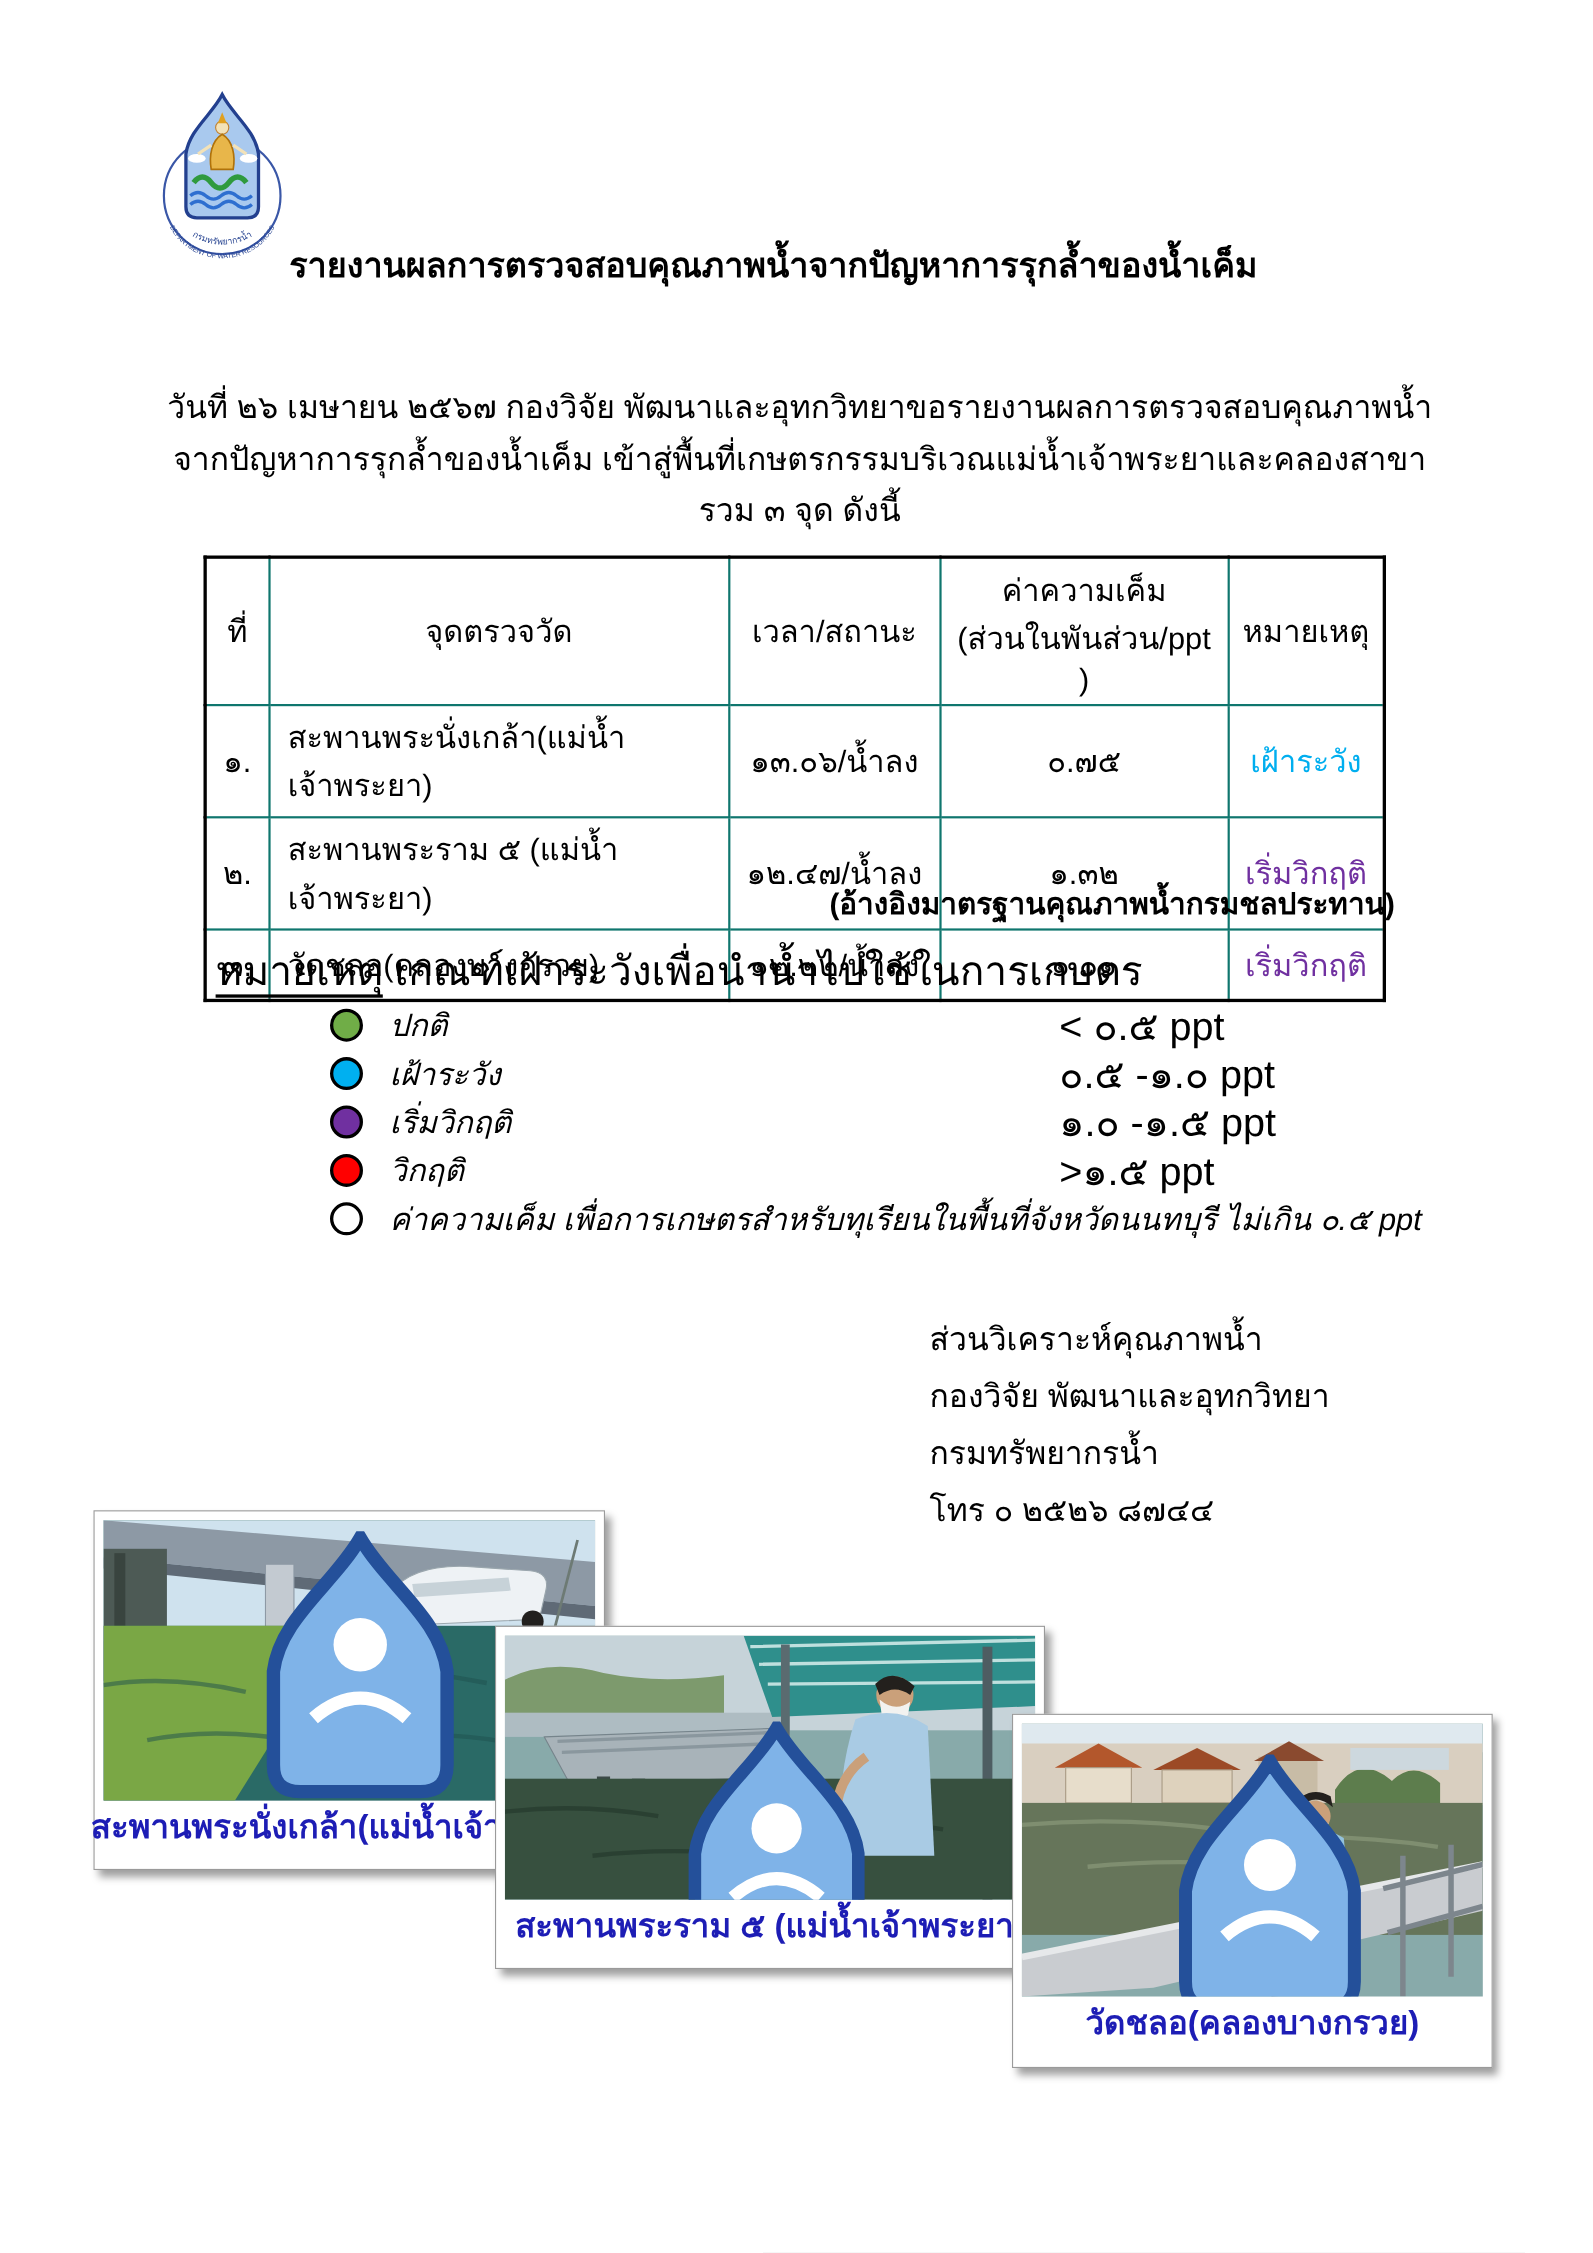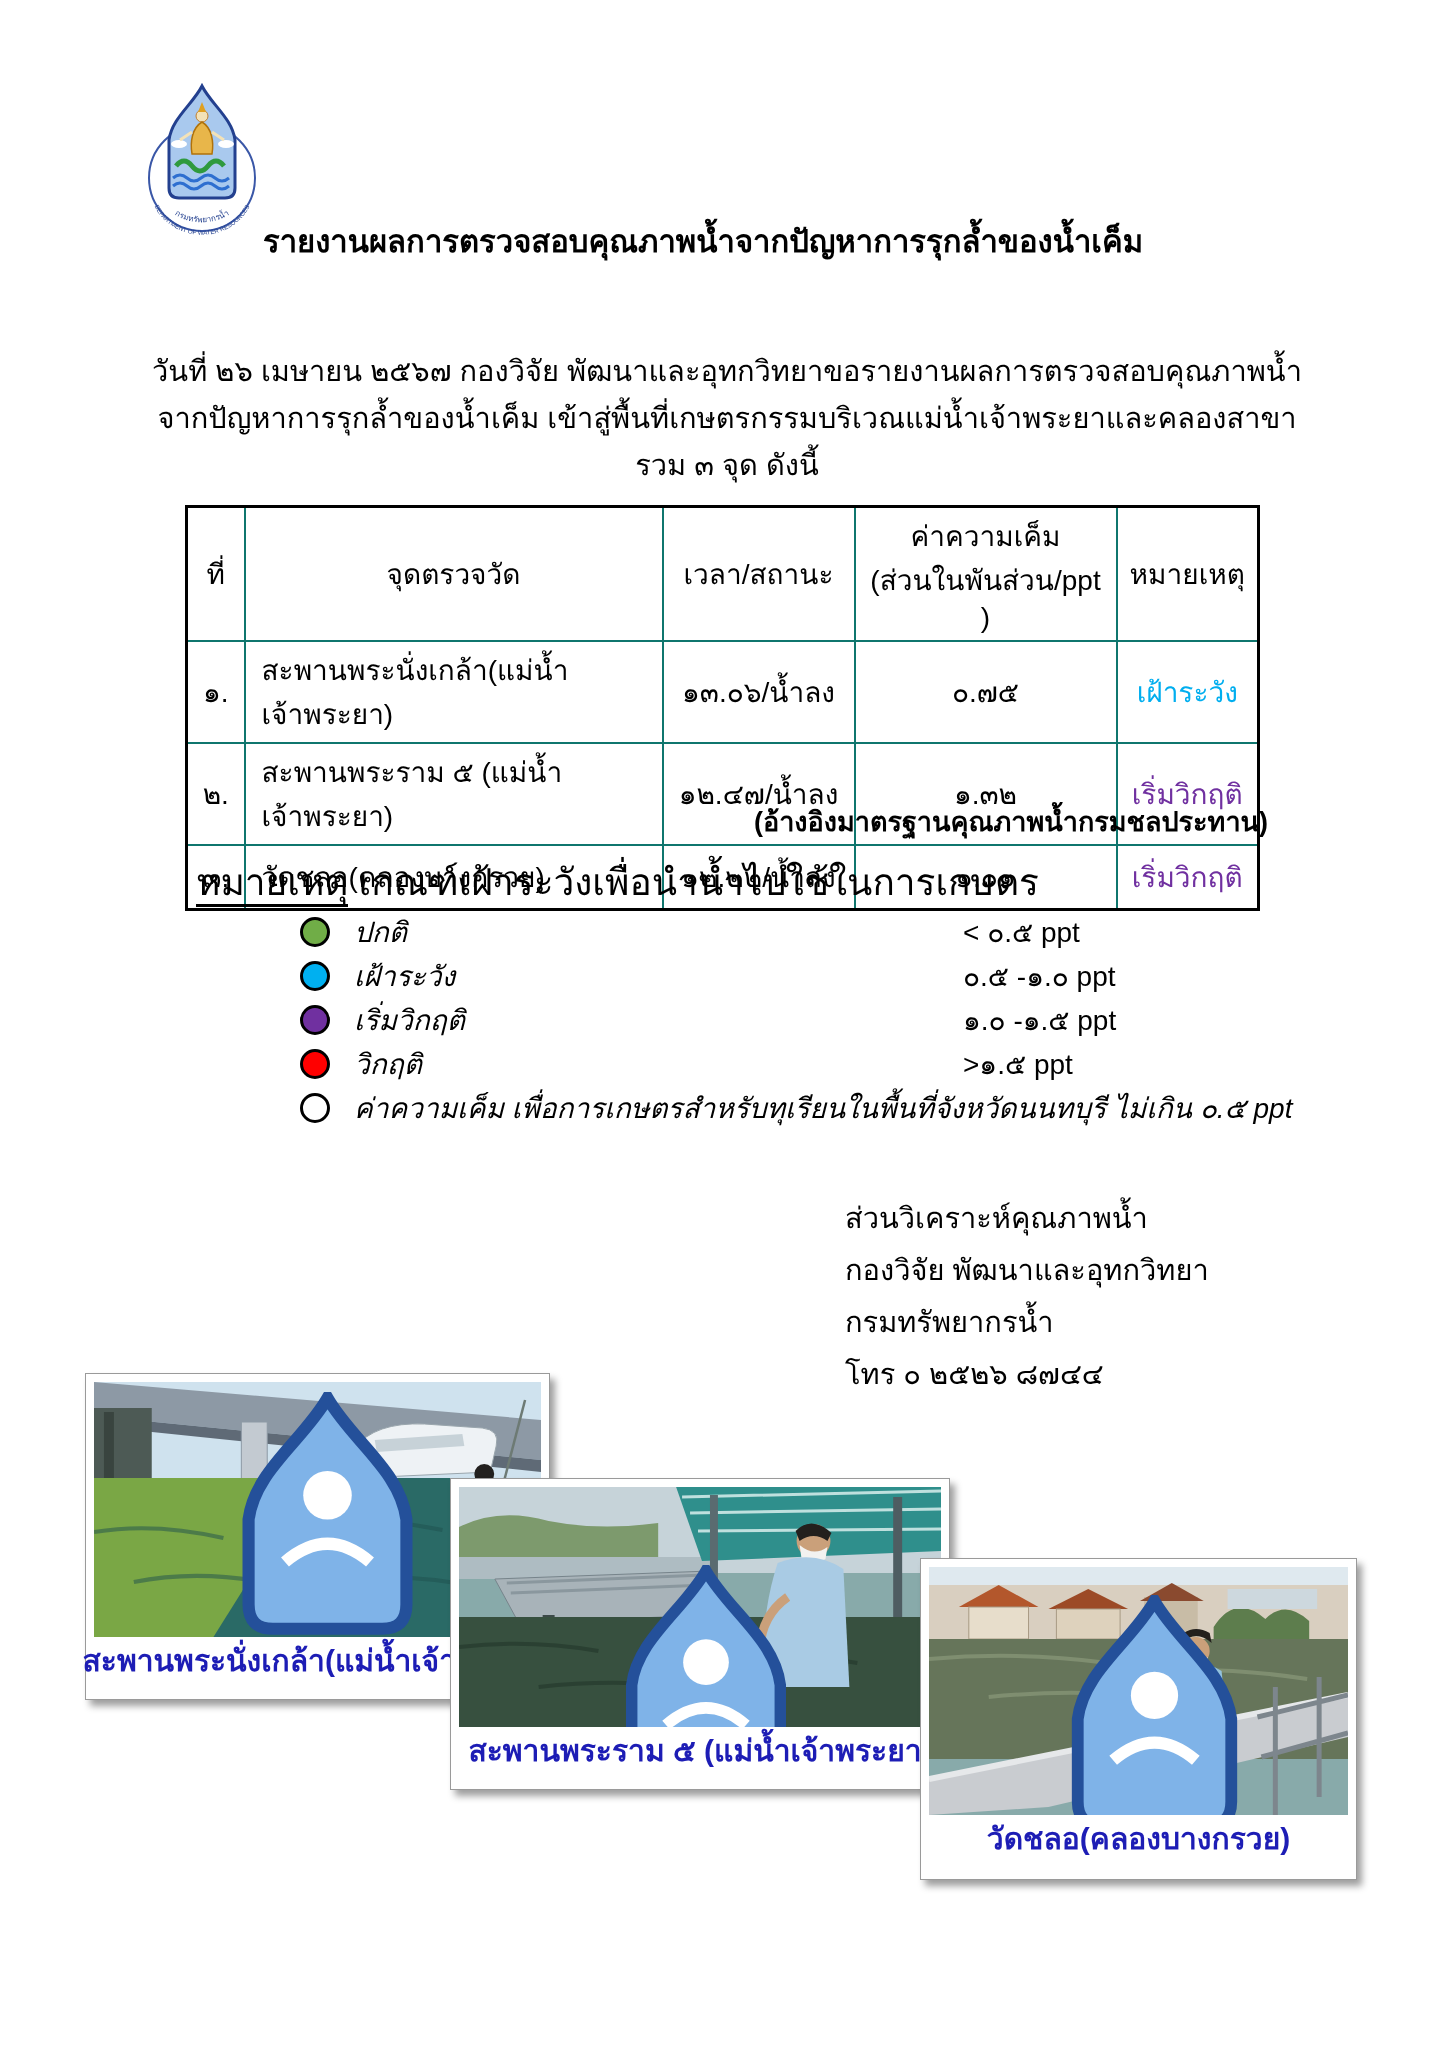--- a/index.html
+++ b/index.html
@@ -41,21 +41,21 @@
   
   .notes-heading{position:absolute;left:196px;top:852px;font-size:37px;}
   .notes-heading .u{border-bottom:3px solid #000;padding-bottom:1px;}
   .legend{position:absolute;left:300px;top:910px;width:1060px;}
   .legend-row{position:relative;height:44px;display:flex;align-items:center;}
   .legend-dot{
     width:30px;height:30px;border-radius:50%;border:3px solid #000;
     flex:0 0 auto;box-sizing:border-box;
   }
   .legend-label{margin-left:24px;font-size:28px;white-space:nowrap;font-style:italic;}
-  .legend-range{position:absolute;left:663px;font-size:28px;white-space:nowrap;}
+  .legend-range{position:absolute;left:663px;font-size:36px;white-space:nowrap;}
   
   .signature{position:absolute;left:845px;top:1192px;font-size:29px;line-height:52px;}
   
   .photo{
     position:absolute;background:#ffffff;border:1px solid #9a9a9a;
     box-shadow:5px 6px 7px rgba(0,0,0,0.38);
     padding:8px;box-sizing:border-box;
   }
   .photo-img{position:relative;width:100%;overflow:hidden;background:#8aa;}
   .photo-img svg{display:block;width:100%;height:100%;}

